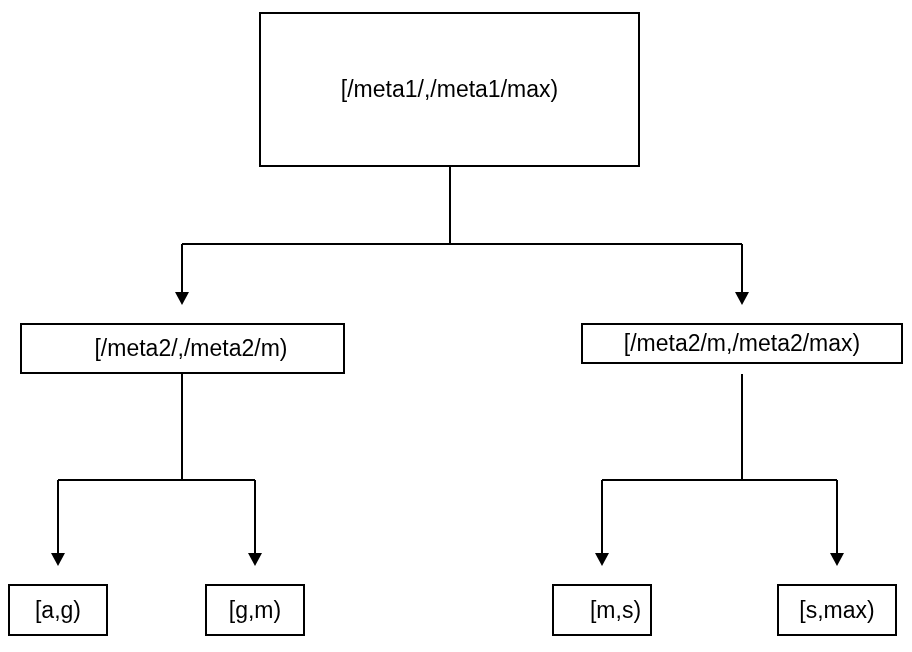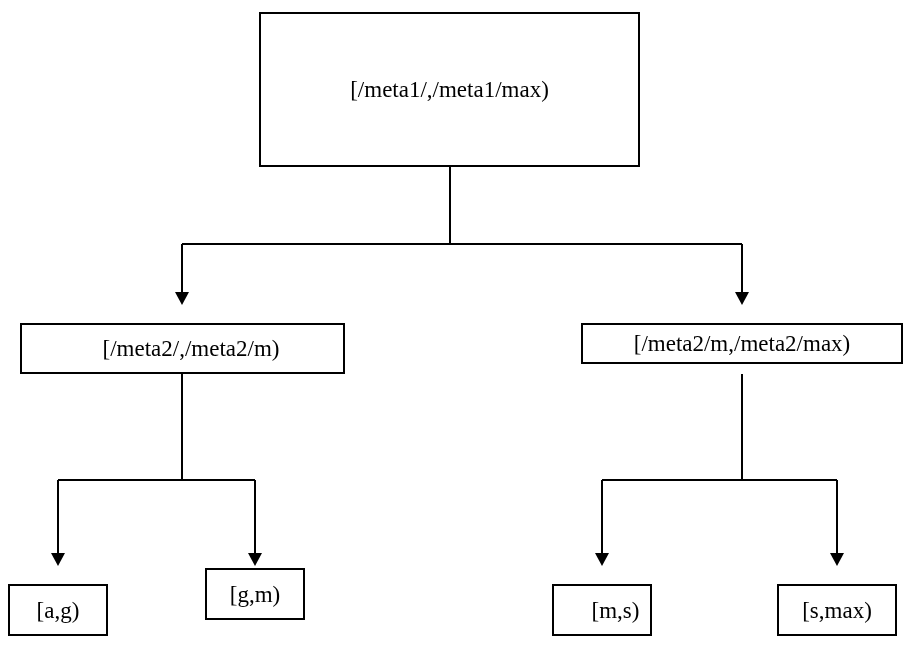--- a/index.html
+++ b/index.html
@@ -7,21 +7,21 @@
     margin: 0;
     padding: 0;
     background: #ffffff;
   }
   #canvas {
     position: relative;
     width: 912px;
     height: 652px;
     background: #ffffff;
     overflow: hidden;
-    font-family: Liberation Serif, serif;
+    font-family: Liberation Sans, sans-serif;
   }
   #edges {
     position: absolute;
     left: 0;
     top: 0;
     width: 912px;
     height: 652px;
   }
   .node {
     position: absolute;
@@ -90,21 +90,21 @@
   </div>
 
   <div class="node mid" style="left:581px; top:323px; width:322px; height:41px;">
     <span class="node-label">[/meta2/m,/meta2/max)</span>
   </div>
 
   <div class="node leaf" style="left:8px; top:584px; width:100px; height:52px;">
     <span class="node-label">[a,g)</span>
   </div>
 
-  <div class="node leaf" style="left:205px; top:568px; width:100px; height:52px;">
+  <div class="node leaf" style="left:205px; top:584px; width:100px; height:52px;">
     <span class="node-label">[g,m)</span>
   </div>
 
   <div class="node leaf" style="left:552px; top:584px; width:100px; height:52px;padding-left:27px;">
     <span class="node-label">[m,s)</span>
   </div>
 
   <div class="node leaf" style="left:777px; top:584px; width:120px; height:52px;">
     <span class="node-label">[s,max)</span>
   </div>

